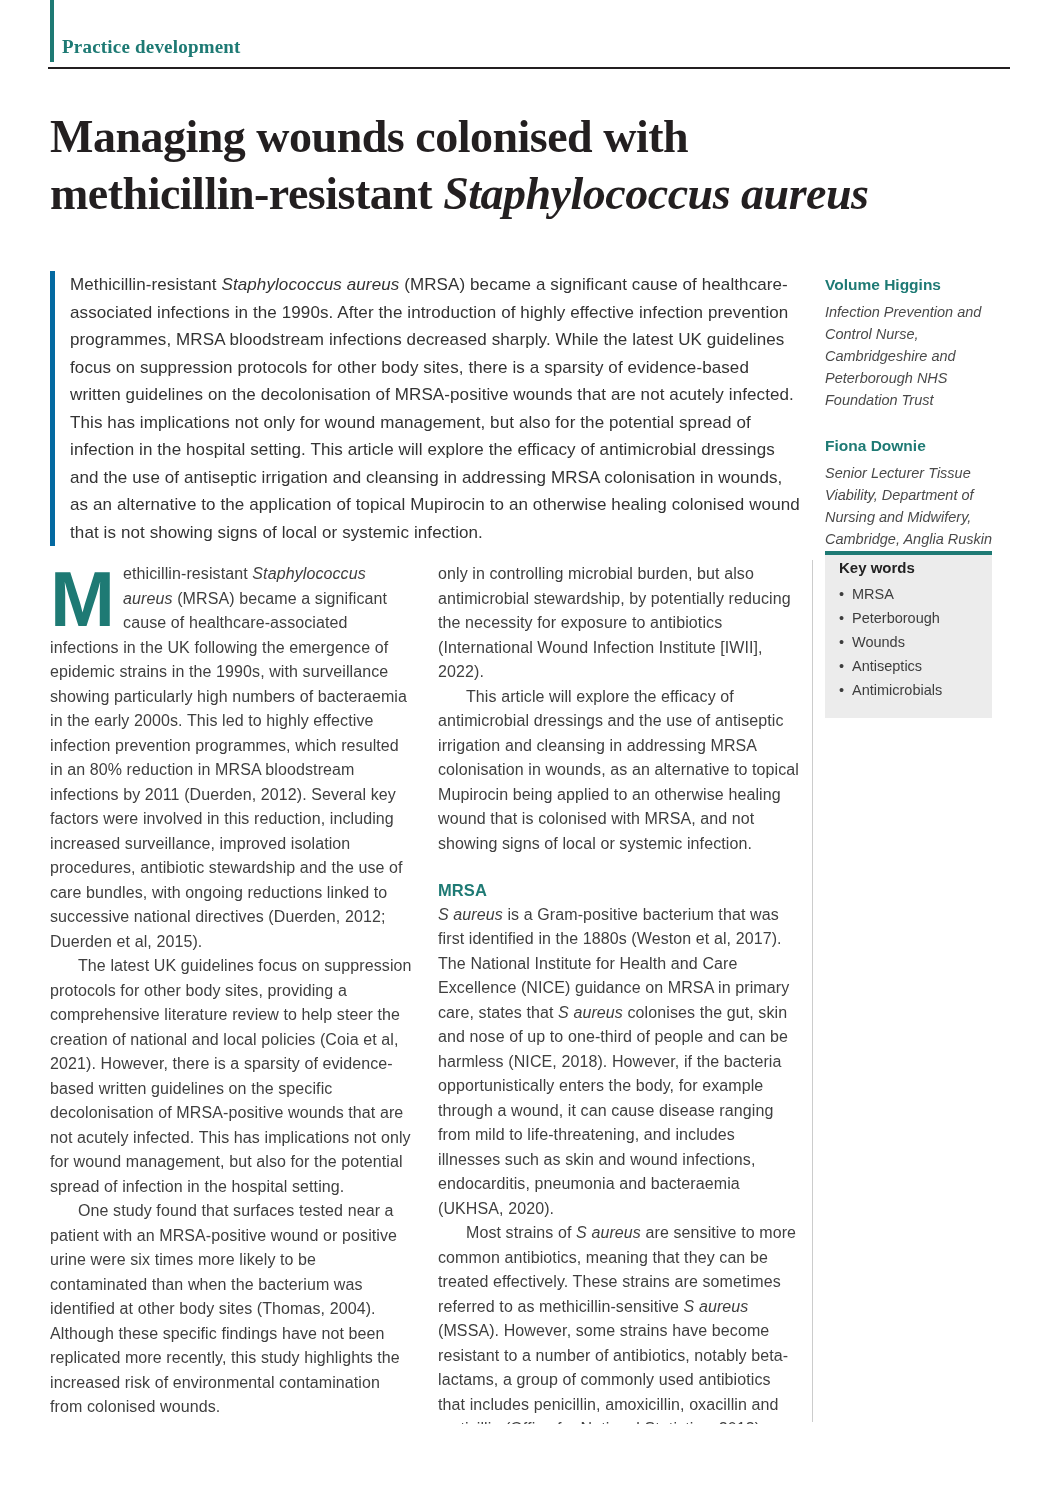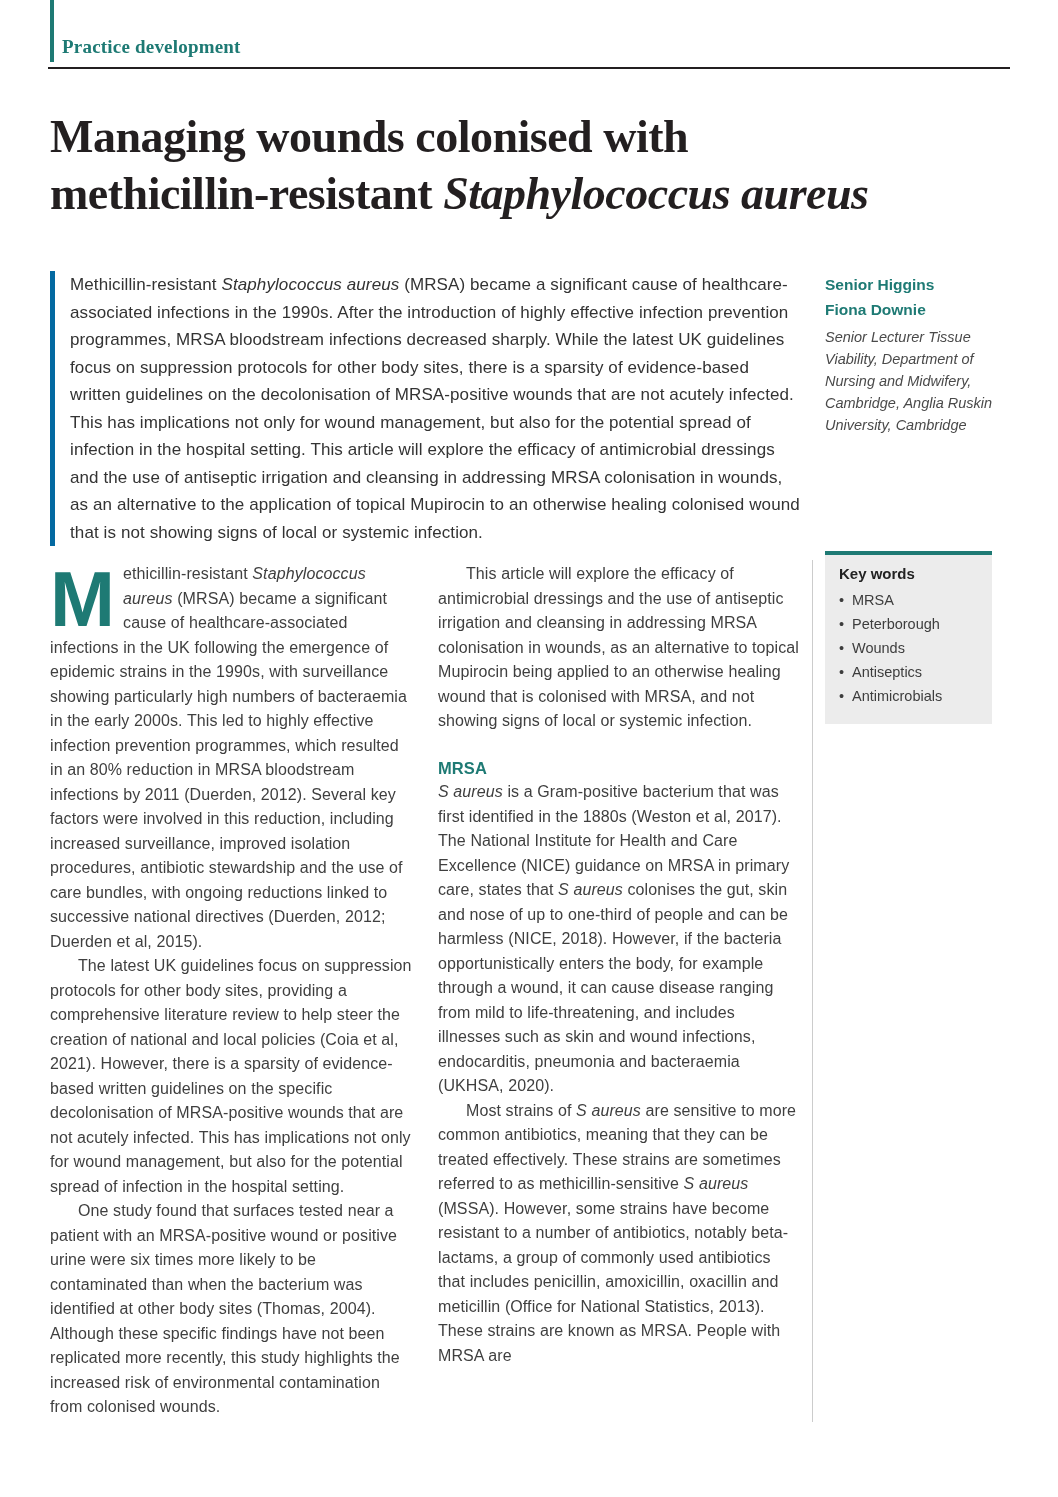--- a/index.html
+++ b/index.html
@@ -33,21 +33,21 @@
   }
   .abstract i{font-style:italic;}
   
   .authors{position:absolute;left:825px;top:276px;width:176px;}
   .author-name{font-size:15.5px;font-weight:bold;color:#1e7a74;margin:0 0 7px 0;}
   .author-affil{font-size:14.5px;font-style:italic;line-height:22px;color:#4a4a4a;margin:0 0 26px 0;}
   
   .keywords{
     position:absolute;left:825px;top:551px;width:167px;
     background:#ececec;border-top:4px solid #1e7a74;
-    padding:10px 10px 14px 14px;box-sizing:border-box;
+    padding:4px 10px 14px 14px;box-sizing:border-box;
   }
   .keywords-title{font-size:15px;font-weight:bold;color:#222;margin:0 0 8px 0;}
   .keywords ul{list-style:none;margin:0;padding:0;}
   .keywords li{font-size:14.5px;line-height:20px;color:#3d3d3d;margin-bottom:4px;padding-left:13px;position:relative;}
   .keywords li::before{content:"\2022";position:absolute;left:0;color:#3d3d3d;}
   
   .v-divider{position:absolute;left:812px;top:560px;width:1px;height:862px;background:#cccccc;}
   
   .body-cols{
     position:absolute;left:50px;top:562px;width:750px;height:862px;
@@ -93,21 +93,22 @@
     <span>Managing wounds colonised with</span><br>
     <span>methicillin-resistant </span><i>Staphylococcus aureus</i>
   </h1>
 
   <div class="abstract">
     <span><span>Methicillin-resistant </span><i>Staphylococcus aureus</i><span> (MRSA) became a significant cause of healthcare-associated infections in the 1990s. After the introduction of highly effective infection prevention programmes, MRSA bloodstream infections decreased sharply. While the latest UK guidelines focus on suppression protocols for other body sites, there is a sparsity of evidence-based written guidelines on the decolonisation of MRSA-positive wounds that are not acutely infected. This has implications not only for wound management, but also for the potential spread of infection in the hospital setting. This article will explore the efficacy of antimicrobial dressings and the use of antiseptic irrigation and cleansing in addressing MRSA colonisation in wounds, as an alternative to the application of topical Mupirocin to an otherwise healing colonised wound that is not showing signs of local or systemic infection.</span></span>
   </div>
 
   <div class="authors">
     <div>
-      <p class="author-name">Senior Higgins</p>
+      <p class="author-name">Volume Higgins</p>
+      <p class="author-affil">Infection Prevention and Control Nurse, Cambridgeshire and Peterborough NHS Foundation Trust</p>
     </div>
     <div>
       <p class="author-name">Fiona Downie</p>
       <p class="author-affil">Senior Lecturer Tissue Viability, Department of Nursing and Midwifery, Cambridge, Anglia Ruskin University, Cambridge</p>
     </div>
   </div>
 
   <div class="keywords">
     <p class="keywords-title">Key words</p>
     <ul>
@@ -124,20 +125,21 @@
   <div class="body-cols">
     <div class="col">
       <p>
         <span class="dropcap">M</span><span><span>ethicillin-resistant </span><i>Staphylococcus aureus</i><span> (MRSA) became a significant cause of healthcare-associated infections in the UK following the emergence of epidemic strains in the 1990s, with surveillance showing particularly high numbers of bacteraemia in the early 2000s. This led to highly effective infection prevention programmes, which resulted in an 80% reduction in MRSA bloodstream infections by 2011 (Duerden, 2012). Several key factors were involved in this reduction, including increased surveillance, improved isolation procedures, antibiotic stewardship and the use of care bundles, with ongoing reductions linked to successive national directives (Duerden, 2012; Duerden et al, 2015).</span></span>
       </p>
       <p class="ind"><span>The latest UK guidelines focus on suppression protocols for other body sites, providing a comprehensive literature review to help steer the creation of national and local policies (Coia et al, 2021). However, there is a sparsity of evidence-based written guidelines on the specific decolonisation of MRSA-positive wounds that are not acutely infected. This has implications not only for wound management, but also for the potential spread of infection in the hospital setting.</span></p>
       <p class="ind"><span>One study found that surfaces tested near a patient with an MRSA-positive wound or positive urine were six times more likely to be contaminated than when the bacterium was identified at other body sites (Thomas, 2004). Although these specific findings have not been replicated more recently, this study highlights the increased risk of environmental contamination from colonised wounds.</span></p>
       <p class="ind"><span>Topical antimicrobial treatments (excluding topical antibiotics) can be beneficial, not</span></p>
     </div>
     <div class="col">
+      <p><span>only in controlling microbial burden, but also antimicrobial stewardship, by potentially reducing the necessity for exposure to antibiotics (International Wound Infection Institute [IWII], 2022).</span></p>
       <p class="ind"><span>This article will explore the efficacy of antimicrobial dressings and the use of antiseptic irrigation and cleansing in addressing MRSA colonisation in wounds, as an alternative to topical Mupirocin being applied to an otherwise healing wound that is colonised with MRSA, and not showing signs of local or systemic infection.</span></p>
       <h3 class="sec-head">MRSA</h3>
       <p><i>S aureus</i><span> is a Gram-positive bacterium that was first identified in the 1880s (Weston et al, 2017). The National Institute for Health and Care Excellence (NICE) guidance on MRSA in primary care, states that </span><i>S aureus</i><span> colonises the gut, skin and nose of up to one-third of people and can be harmless (NICE, 2018). However, if the bacteria opportunistically enters the body, for example through a wound, it can cause disease ranging from mild to life-threatening, and includes illnesses such as skin and wound infections, endocarditis, pneumonia and bacteraemia (UKHSA, 2020).</span></p>
       <p class="ind"><span>Most strains of </span><i>S aureus</i><span> are sensitive to more common antibiotics, meaning that they can be treated effectively. These strains are sometimes referred to as methicillin-sensitive </span><i>S aureus</i><span> (MSSA). However, some strains have become resistant to a number of antibiotics, notably beta-lactams, a group of commonly used antibiotics that includes penicillin, amoxicillin, oxacillin and meticillin (Office for National Statistics, 2013). These strains are known as MRSA. People with MRSA are</span></p>
     </div>
   </div>
 
   <div class="footer-rule"></div>
   <div class="page-num">42</div>
   <div class="footer-right">

